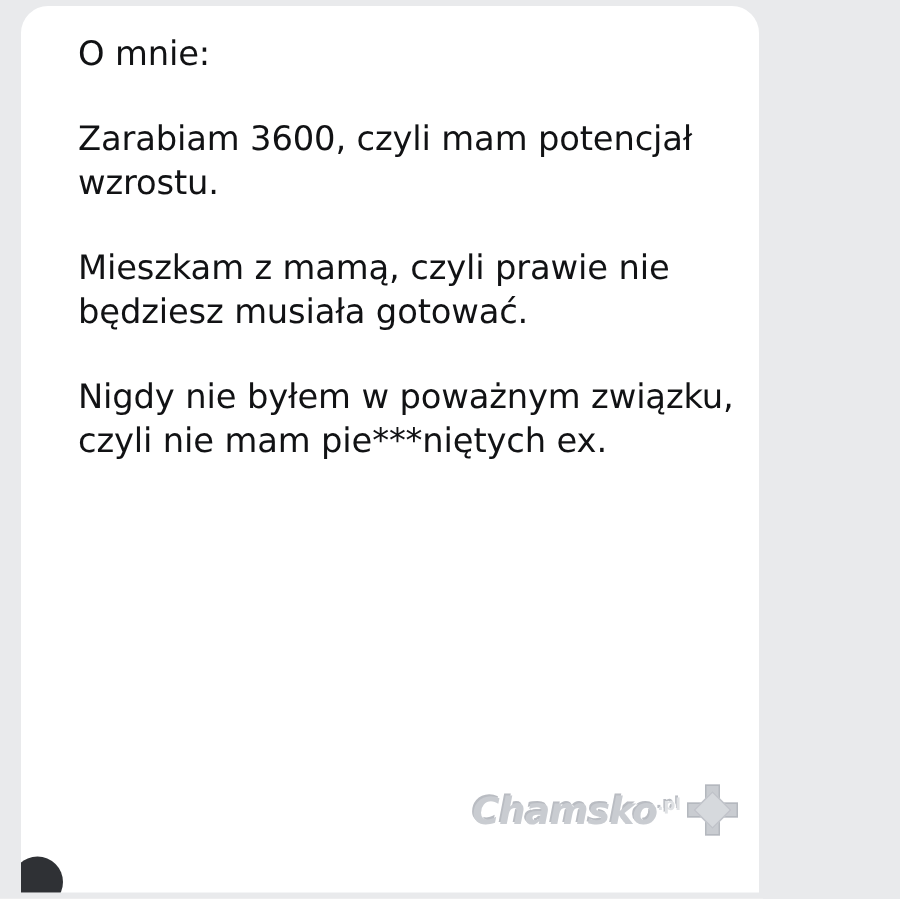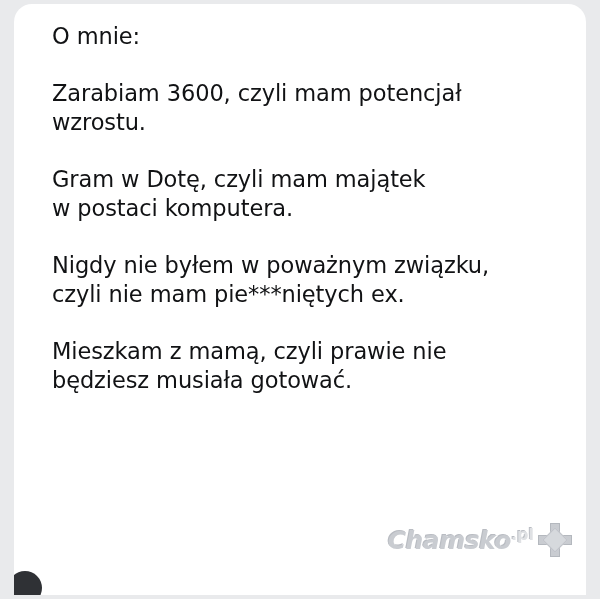--- a/index.html
+++ b/index.html
@@ -16,21 +16,21 @@
   .page {
     position: relative;
     width: 600px;
     height: 599px;
     background: #e9eaec;
   }
   .card {
     position: absolute;
     left: 14px;
     top: 4px;
-    width: 572px;
+    width: 492px;
     height: 591px;
     background: #ffffff;
     border-radius: 18px 18px 0 0;
     box-sizing: border-box;
     overflow: hidden;
   }
   .content {
     position: absolute;
     left: 38px;
     top: 18px;
@@ -60,21 +60,21 @@
   .wm-text {
     font-family: "DejaVu Sans", sans-serif;
     font-weight: bold;
     font-style: italic;
     font-size: 25px;
     color: #c9ccd1;
     text-shadow: 1px 1px 0 #ffffff, -1px -1px 0 #b9bcc2;
     letter-spacing: -0.5px;
   }
   .wm-sup {
-    font-size: 16px;
+    font-size: 11px;
     font-weight: bold;
     font-style: normal;
     color: #dfe1e4;
     vertical-align: super;
     letter-spacing: 0;
   }
   .wm-mark {
     position: relative;
     width: 34px;
     height: 34px;
@@ -110,26 +110,24 @@
 </style>
 </head>
 <body>
 
 <div class="page">
   <div class="card">
     <div class="content">
       <p class="para">O mnie:</p>
       <p class="para">Zarabiam 3600, czyli mam potencjał
 wzrostu.</p>
-      <p class="para">Gram w Dotę, czyli mam majątek
-w postaci komputera.</p>
+      <p class="para">Mieszkam z mamą, czyli prawie nie
+będziesz musiała gotować.</p>
       <p class="para">Nigdy nie byłem w poważnym związku,
 czyli nie mam pie***niętych ex.</p>
-      <p class="para">Mieszkam z mamą, czyli prawie nie
-będziesz musiała gotować.</p>
     </div>
 
     <div class="watermark">
       <div class="wm-text"><span>Chamsko</span><span class="wm-sup">.pl</span></div>
       <div class="wm-mark">
         <span class="h"></span>
         <span class="v"></span>
         <span class="d"></span>
       </div>
     </div>

